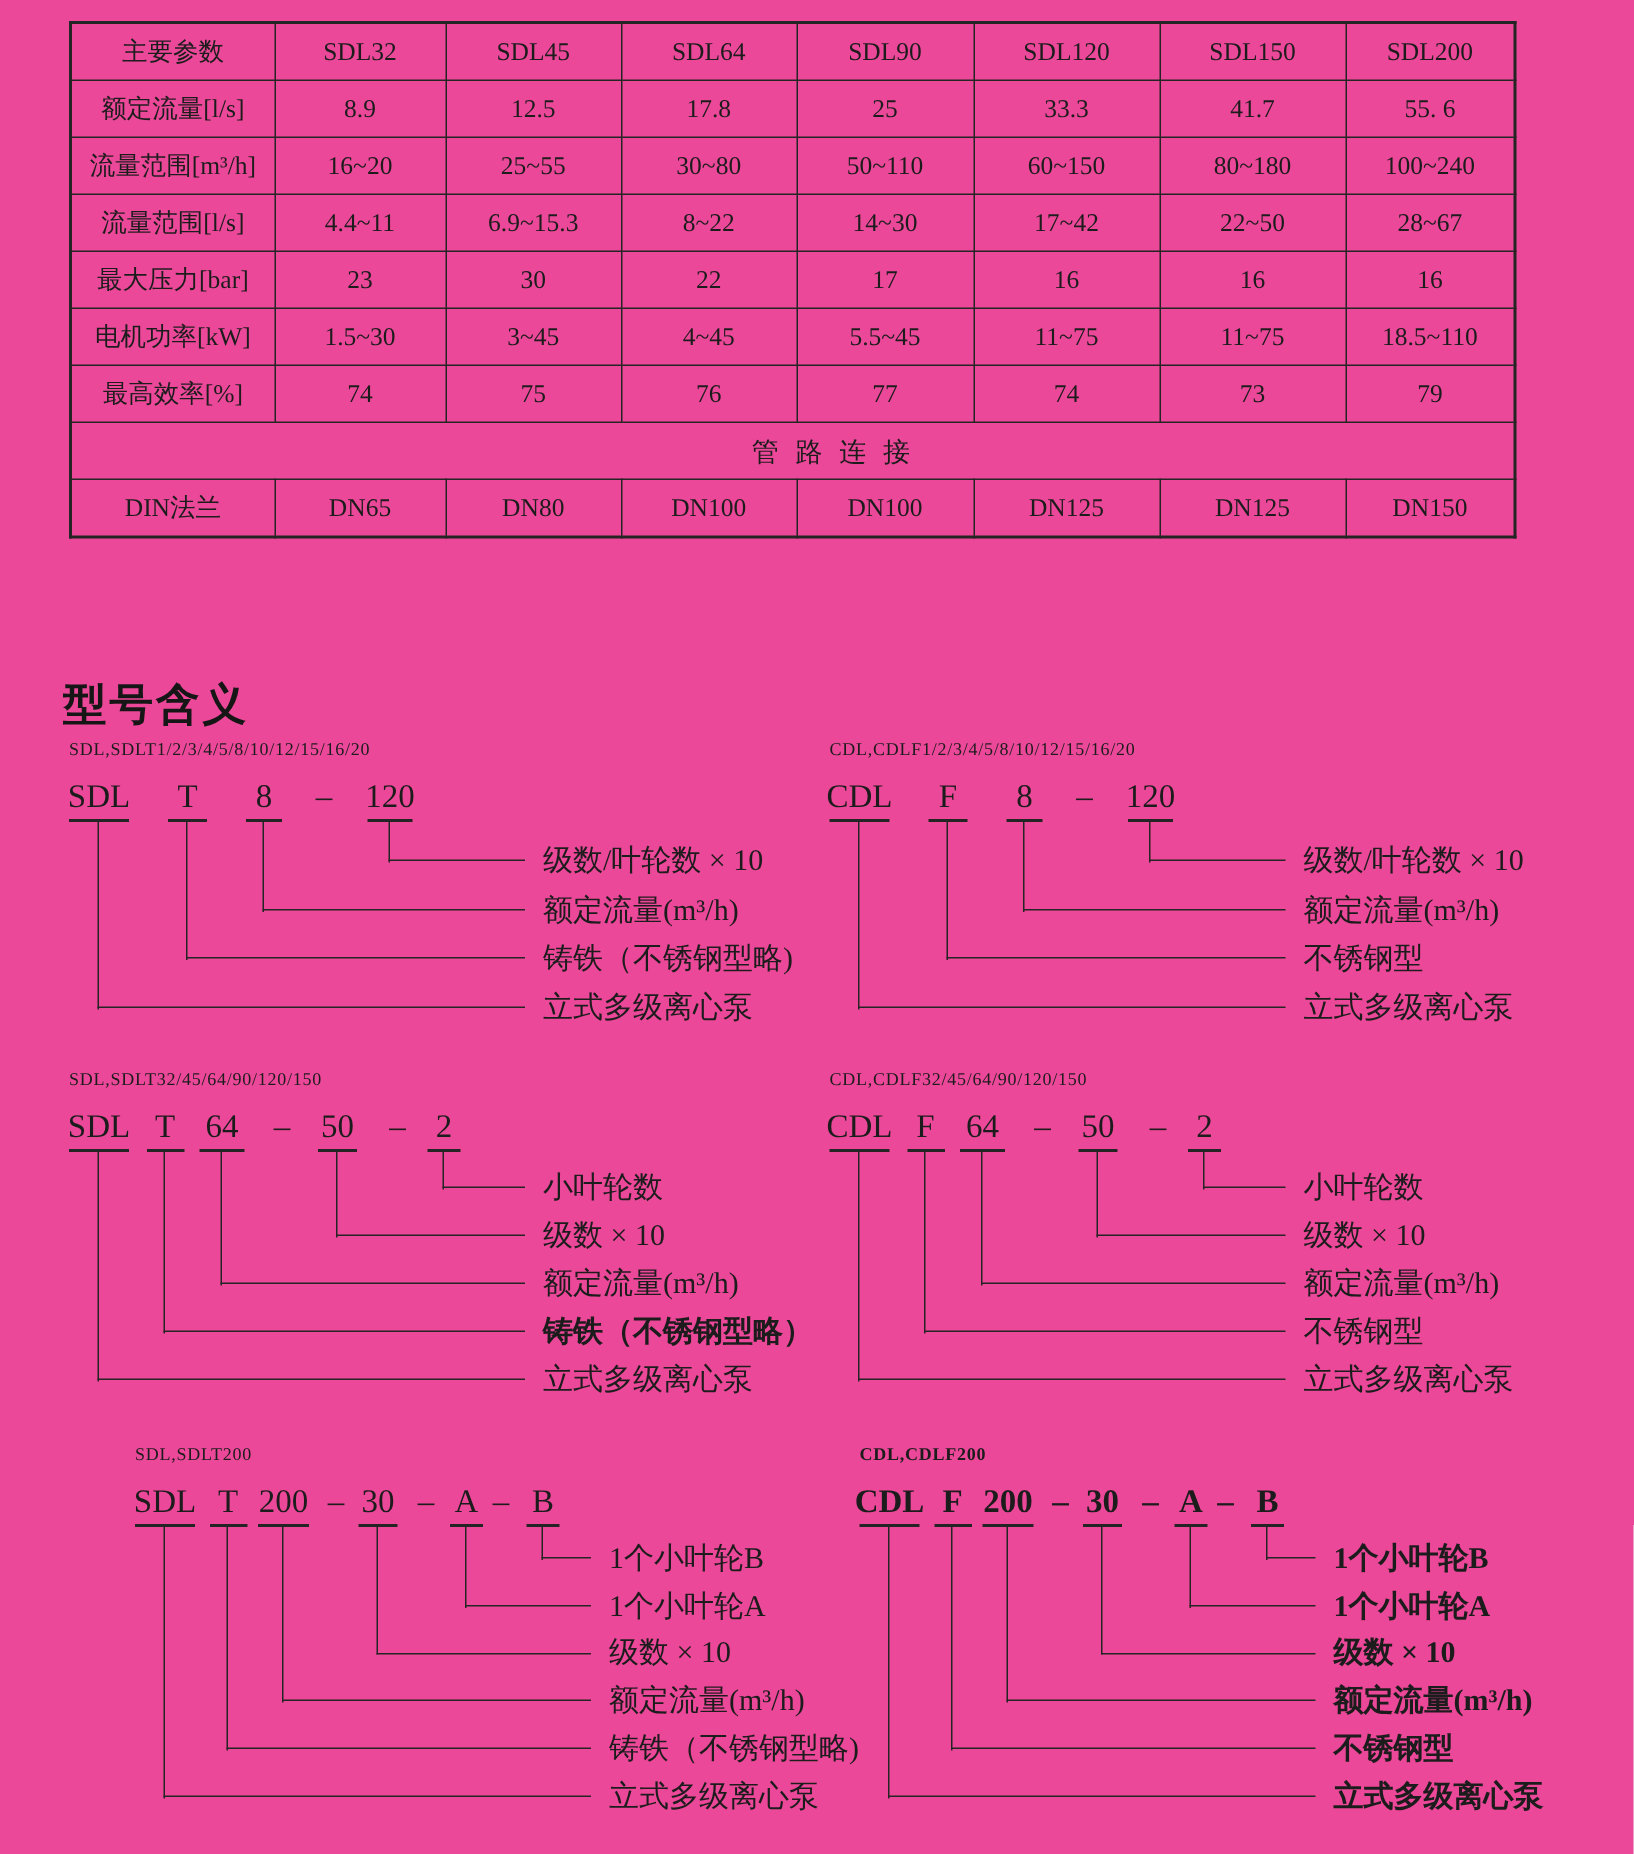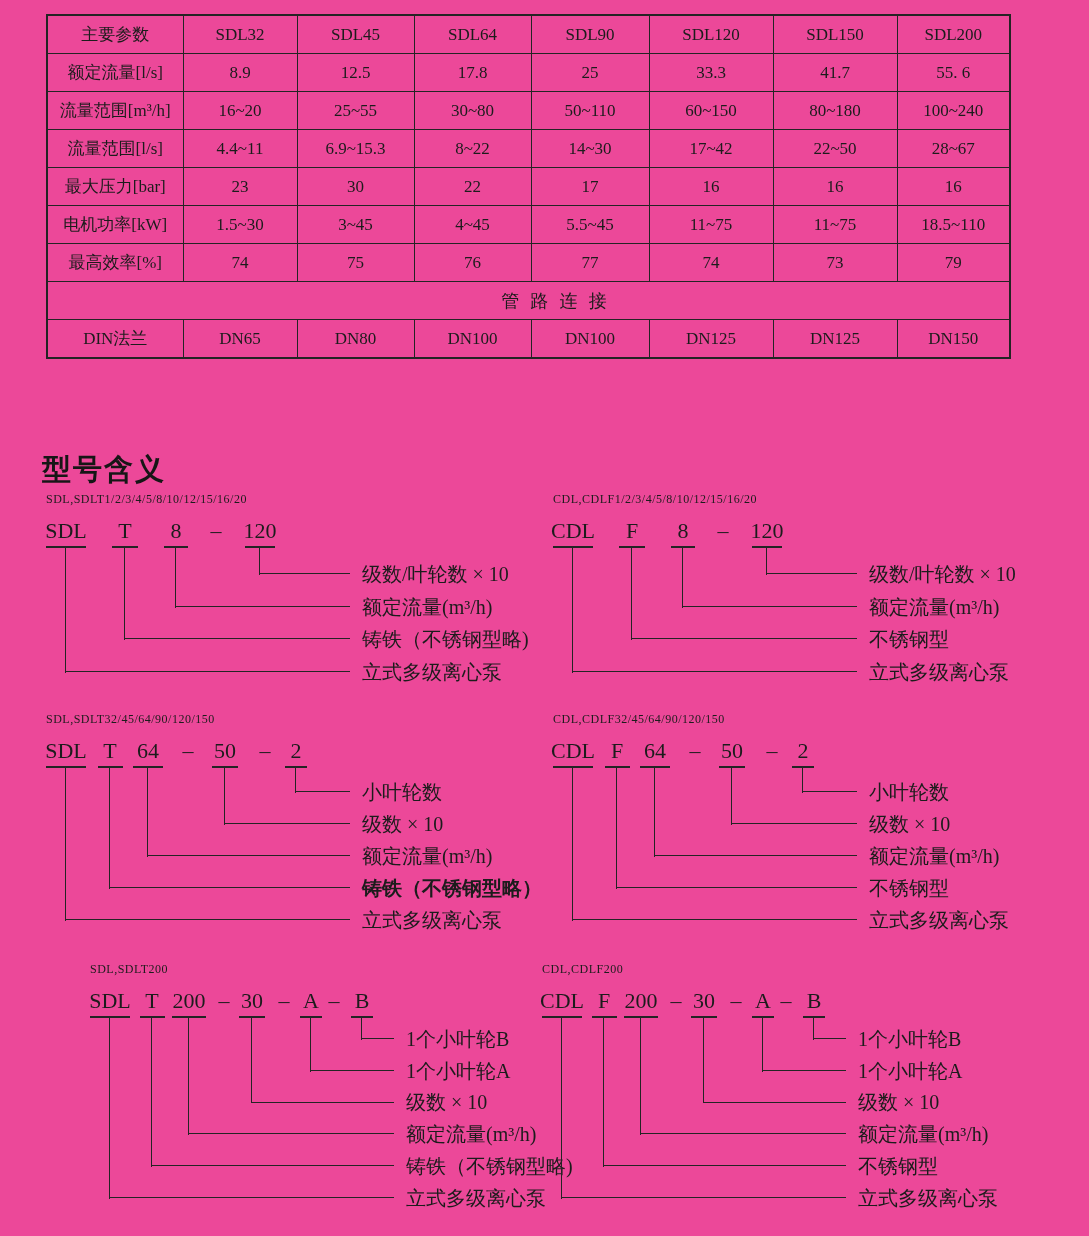--- a/index.html
+++ b/index.html
@@ -293,21 +293,21 @@
           <div class="vline" style="left: 220.1px; top: 57px; height: 54.7px;"></div>
           <div class="hline" style="left: 220.1px; top: 109.9px; width: 83.9px;"></div>
           <span class="dia-label" style="left: 316px; top: 99.7px;">1个小叶轮A</span>
           <span class="code-part" style="left: 244px;">–</span>
           <span class="code-part" style="left: 272px;">B</span>
           <div class="tick" style="left: 261px; width: 22px;"></div>
           <div class="vline" style="left: 271.1px; top: 57px; height: 23px;"></div>
           <div class="hline" style="left: 271.1px; top: 78.2px; width: 32.9px;"></div>
           <span class="dia-label" style="left: 316px; top: 68px;">1个小叶轮B</span>
         </div>
-        <div class="diagram" style="left: 496px;">
+        <div class="diagram" style="left: 527px; font-weight: bold;">
           <div class="dia-head">CDL,CDLF200</div>
           <span class="code-part" style="left: 20px;">CDL</span>
           <div class="tick" style="left: 0px; width: 40px;"></div>
           <div class="vline" style="left: 19.1px; top: 57px; height: 181.5px;"></div>
           <div class="hline" style="left: 19.1px; top: 236.7px; width: 284.9px;"></div>
           <span class="dia-label" style="left: 316px; top: 226.5px;">立式多级离心泵</span>
           <span class="code-part" style="left: 62px;">F</span>
           <div class="tick" style="left: 49.5px; width: 25px;"></div>
           <div class="vline" style="left: 61.1px; top: 57px; height: 149.8px;"></div>
           <div class="hline" style="left: 61.1px; top: 205px; width: 242.9px;"></div>

